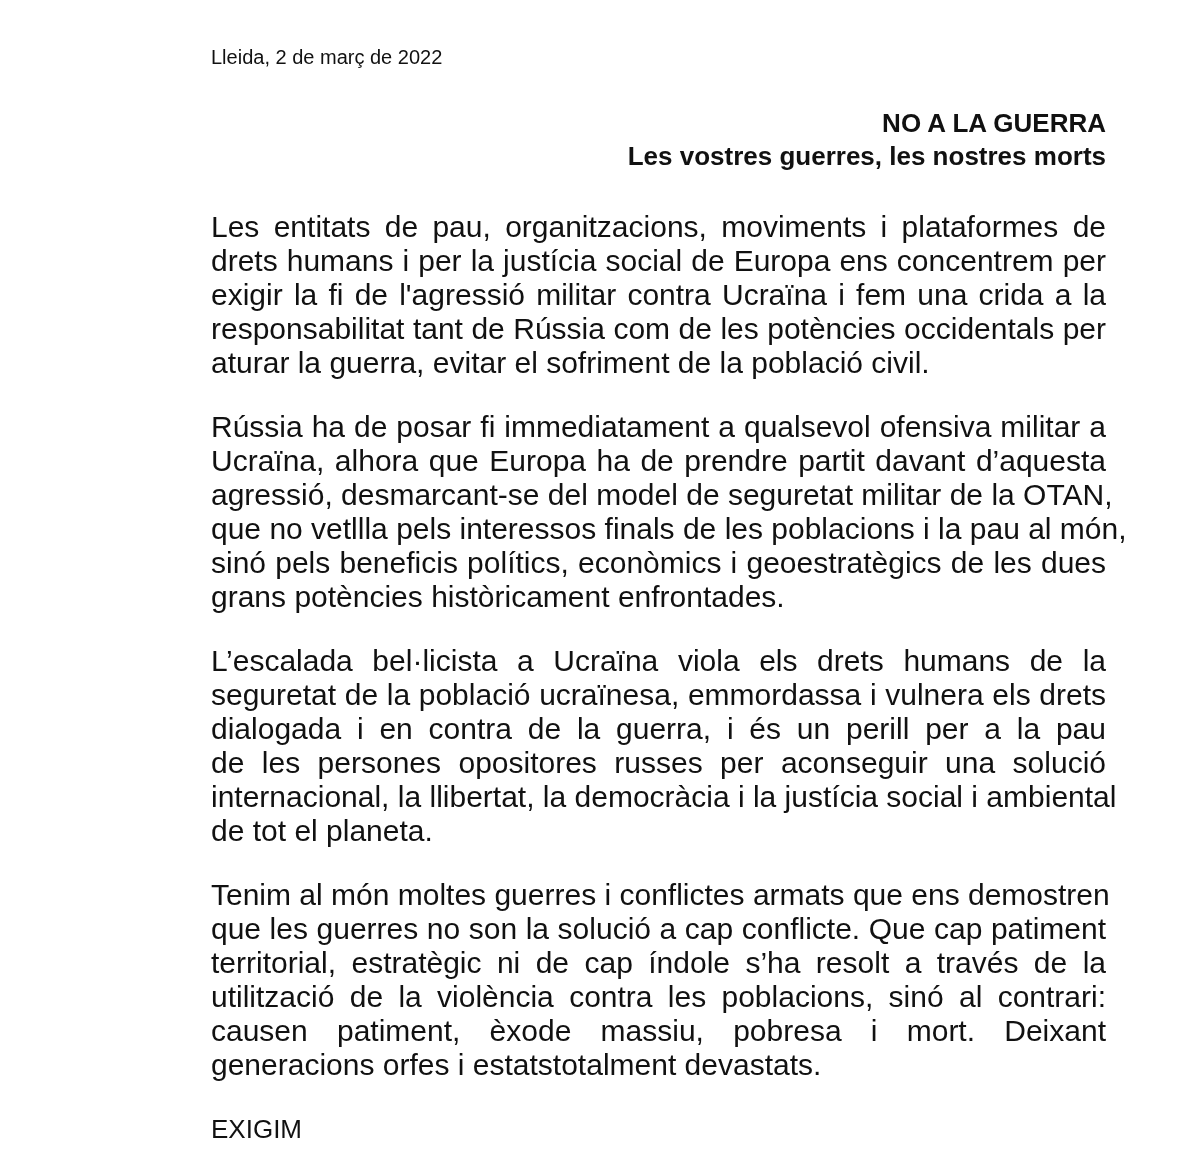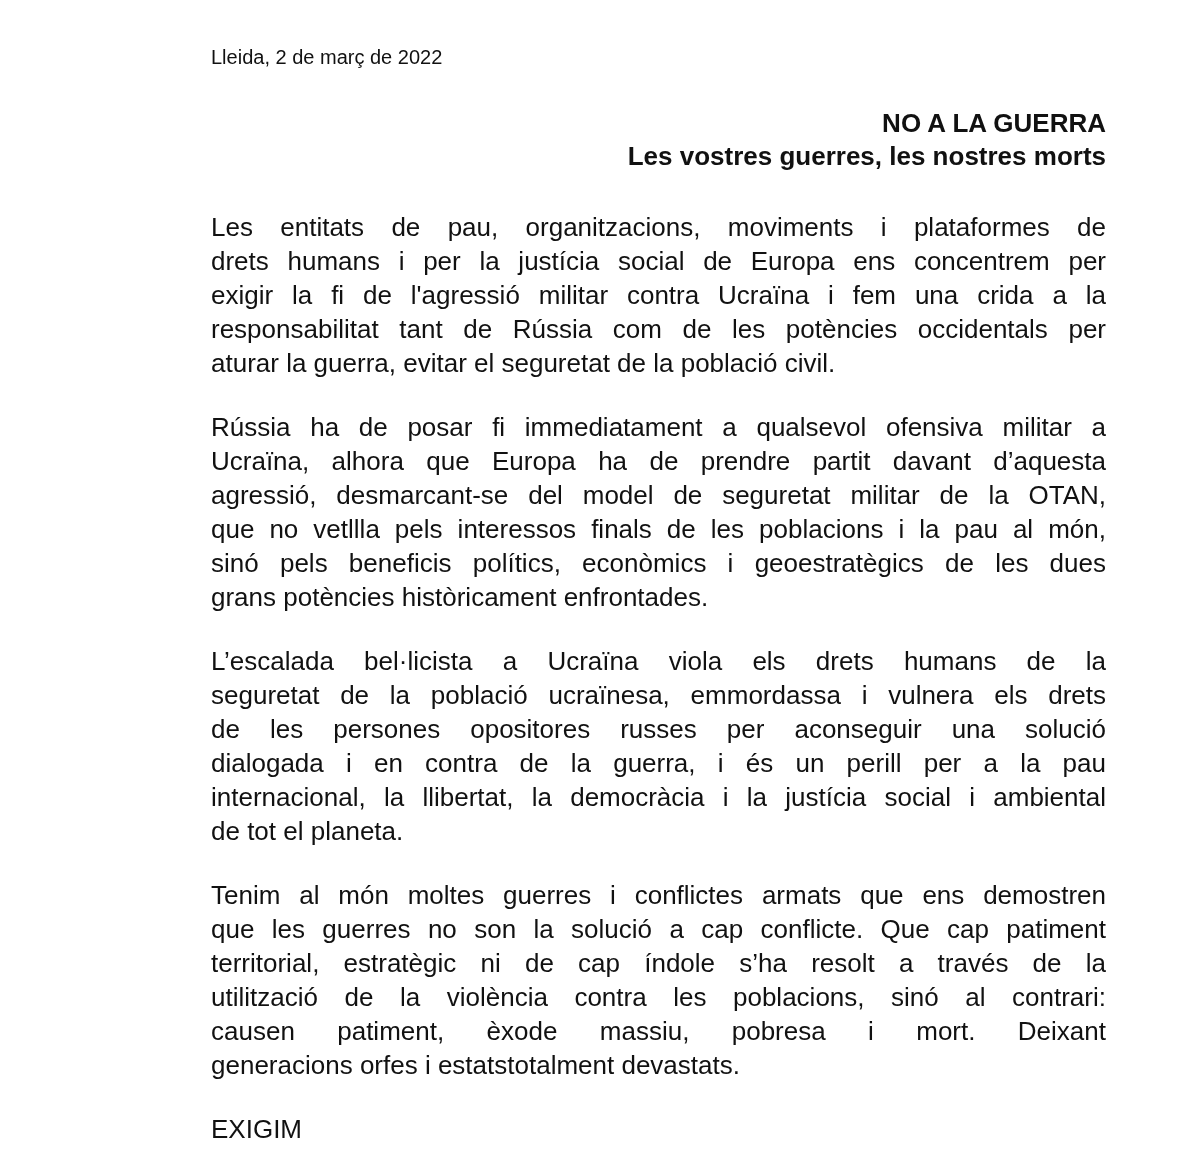--- a/index.html
+++ b/index.html
@@ -45,21 +45,21 @@
     white-space: nowrap;
   }
   .doc-subtitle {
     font-size: 26px;
     font-weight: bold;
     line-height: 33px;
     margin: 0;
     white-space: nowrap;
   }
   .para {
-    font-size: 26px;
+    font-size: 30px;
     line-height: 34px;
     margin: 0 0 30px 0;
   }
   .para .line {
     text-align: justify;
     text-align-last: justify;
     white-space: nowrap;
   }
   .para .line.last {
     text-align-last: left;
@@ -82,35 +82,35 @@
       <div class="doc-title">NO A LA GUERRA</div>
       <div class="doc-subtitle">Les vostres guerres, les nostres morts</div>
     </div>
 
     <div>
         <div class="para">
           <div class="line">Les entitats de pau, organitzacions, moviments i plataformes de</div>
           <div class="line">drets humans i per la justícia social de Europa ens concentrem per</div>
           <div class="line">exigir la fi de l'agressió militar contra Ucraïna i fem una crida a la</div>
           <div class="line">responsabilitat tant de Rússia com de les potències occidentals per</div>
-          <div class="line last">aturar la guerra, evitar el seguretat de la població civil.</div>
+          <div class="line last">aturar la guerra, evitar el sofriment de la població civil.</div>
         </div>
         <div class="para">
           <div class="line">Rússia ha de posar fi immediatament a qualsevol ofensiva militar a</div>
           <div class="line">Ucraïna, alhora que Europa ha de prendre partit davant d’aquesta</div>
           <div class="line">agressió, desmarcant-se del model de seguretat militar de la OTAN,</div>
           <div class="line">que no vetllla pels interessos finals de les poblacions i la pau al món,</div>
           <div class="line">sinó pels beneficis polítics, econòmics i geoestratègics de les dues</div>
           <div class="line last">grans potències històricament enfrontades.</div>
         </div>
         <div class="para">
           <div class="line">L’escalada bel·licista a Ucraïna viola els drets humans de la</div>
           <div class="line">seguretat de la població ucraïnesa, emmordassa i vulnera els drets</div>
+          <div class="line">dialogada i en contra de la guerra, i és un perill per a la pau</div>
           <div class="line">de les persones opositores russes per aconseguir una solució</div>
-          <div class="line">dialogada i en contra de la guerra, i és un perill per a la pau</div>
           <div class="line">internacional, la llibertat, la democràcia i la justícia social i ambiental</div>
           <div class="line last">de tot el planeta.</div>
         </div>
         <div class="para">
           <div class="line">Tenim al món moltes guerres i conflictes armats que ens demostren</div>
           <div class="line">que les guerres no son la solució a cap conflicte. Que cap patiment</div>
           <div class="line">territorial, estratègic ni de cap índole s’ha resolt a través de la</div>
           <div class="line">utilització de la violència contra les poblacions, sinó al contrari:</div>
           <div class="line">causen patiment, èxode massiu, pobresa i mort. Deixant</div>
           <div class="line last">generacions orfes i estatstotalment devastats.</div>

